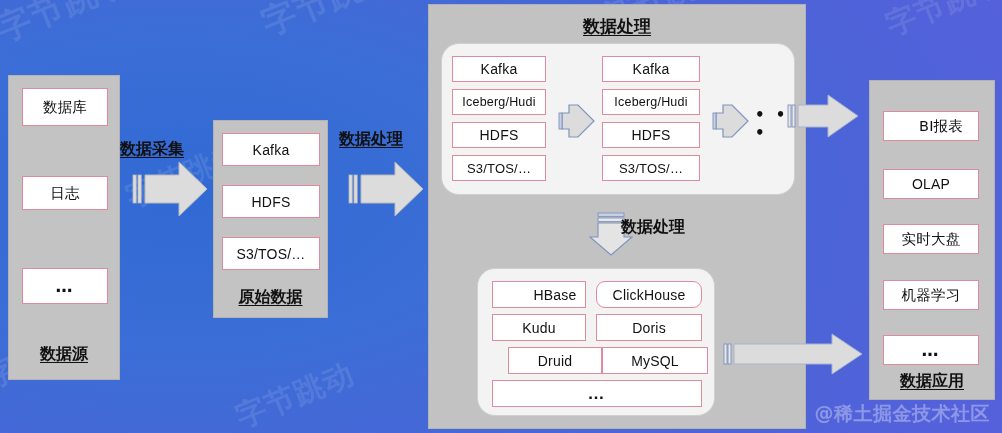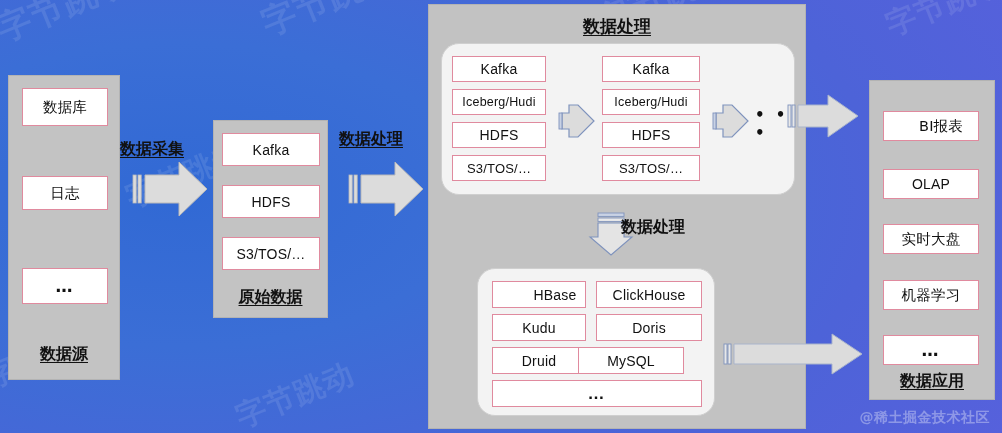--- a/index.html
+++ b/index.html
@@ -19,21 +19,21 @@
     position:absolute;color:rgba(255,255,255,0.10);
     font-weight:bold;white-space:nowrap;
     transform:rotate(-22deg);transform-origin:left top;
     letter-spacing:1px;pointer-events:none;
     font-family:"DejaVu Sans",sans-serif;
   }
   .wm.a{font-size:34px;}
   .wm.b{font-size:30px;}
   .wm-corner{
     position:absolute;right:12px;bottom:6px;
-    color:rgba(255,255,255,0.34);font-size:14px;font-weight:bold;
+    color:rgba(255,255,255,0.34);font-size:19px;font-weight:bold;
     letter-spacing:0.5px;font-family:"DejaVu Sans",sans-serif;
     pointer-events:none;
     text-align:right;
   }
   
   .gpanel{
     position:absolute;background:#c3c3c3;
     border:1px solid #b3b3b3;
     box-sizing:border-box;
   }
@@ -168,25 +168,25 @@
       <svg width="56" height="46" viewBox="0 0 56 46">
         <polygon points="14,12 14,26 6,26 27,44 48,26 40,26 40,12" fill="#e4e4e4" stroke="#7f93bd" stroke-width="1.1"></polygon>
         <rect x="14" y="2" width="26" height="3.4" fill="#c9d2e4" stroke="#7f93bd" stroke-width="0.9"></rect>
         <rect x="14" y="7" width="26" height="3.4" fill="#eaeaea" stroke="#7f93bd" stroke-width="0.9"></rect>
       </svg>
     </div>
     <div class="mid-label" style="left:192px;top:212px;">数据处理</div>
 
     <div class="rgroup" style="left:48px;top:263px;width:238px;height:148px;">
       <div class="item" style="left:14px;top:12px;width:94px;height:27px;padding-left:32px;">HBase</div>
-      <div class="item" style="left:118px;top:12px;width:106px;height:27px;">ClickHouse</div>
+      <div class="item" style="left:118px;top:12px;width:106px;height:27px;border-radius:9px;">ClickHouse</div>
       <div class="item" style="left:118px;top:45px;width:106px;height:27px;">Doris</div>
       <div class="item" style="left:14px;top:45px;width:94px;height:27px;">Kudu</div>
-      <div class="item" style="left:14px;top:78px;width:94px;height:27px;">Druid</div>
-      <div class="item" style="left:100px;top:78px;width:106px;height:27px;">MySQL</div>
+      <div class="item" style="left:30px;top:78px;width:94px;height:27px;">Druid</div>
+      <div class="item" style="left:124px;top:78px;width:106px;height:27px;">MySQL</div>
       <div class="item dots" style="left:14px;top:111px;width:210px;height:27px;">…</div>
     </div>
   </div>
 
   <div class="barrow" style="left:786px;top:92px;width:76px;height:48px;">
     <svg width="76" height="48" viewBox="0 0 76 48">
       <polygon points="12,13 42,13 42,3 72,24 42,45 42,35 12,35" fill="#dcdcdc" stroke="#a9b4cb" stroke-width="1"></polygon>
       <rect x="2" y="13" width="3" height="22" fill="#e8e8e8" stroke="#7f93bd" stroke-width="0.9"></rect>
       <rect x="6" y="13" width="3" height="22" fill="#e8e8e8" stroke="#7f93bd" stroke-width="0.9"></rect>
     </svg>

